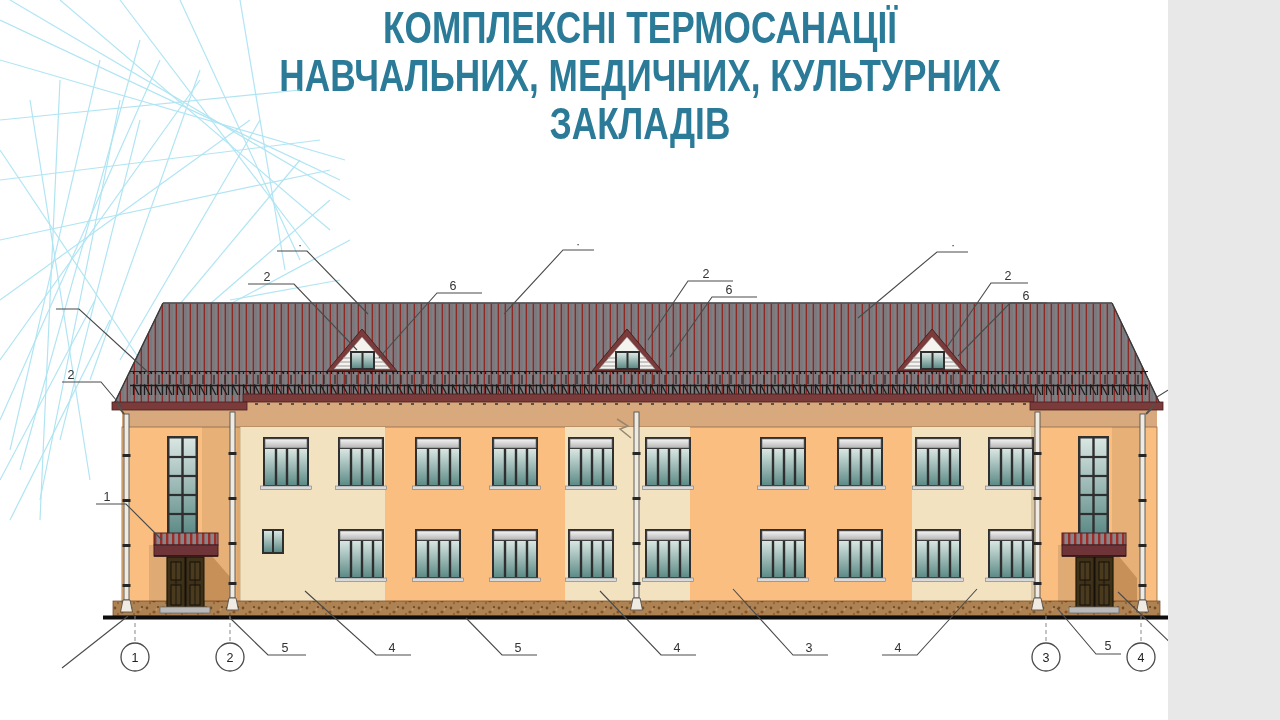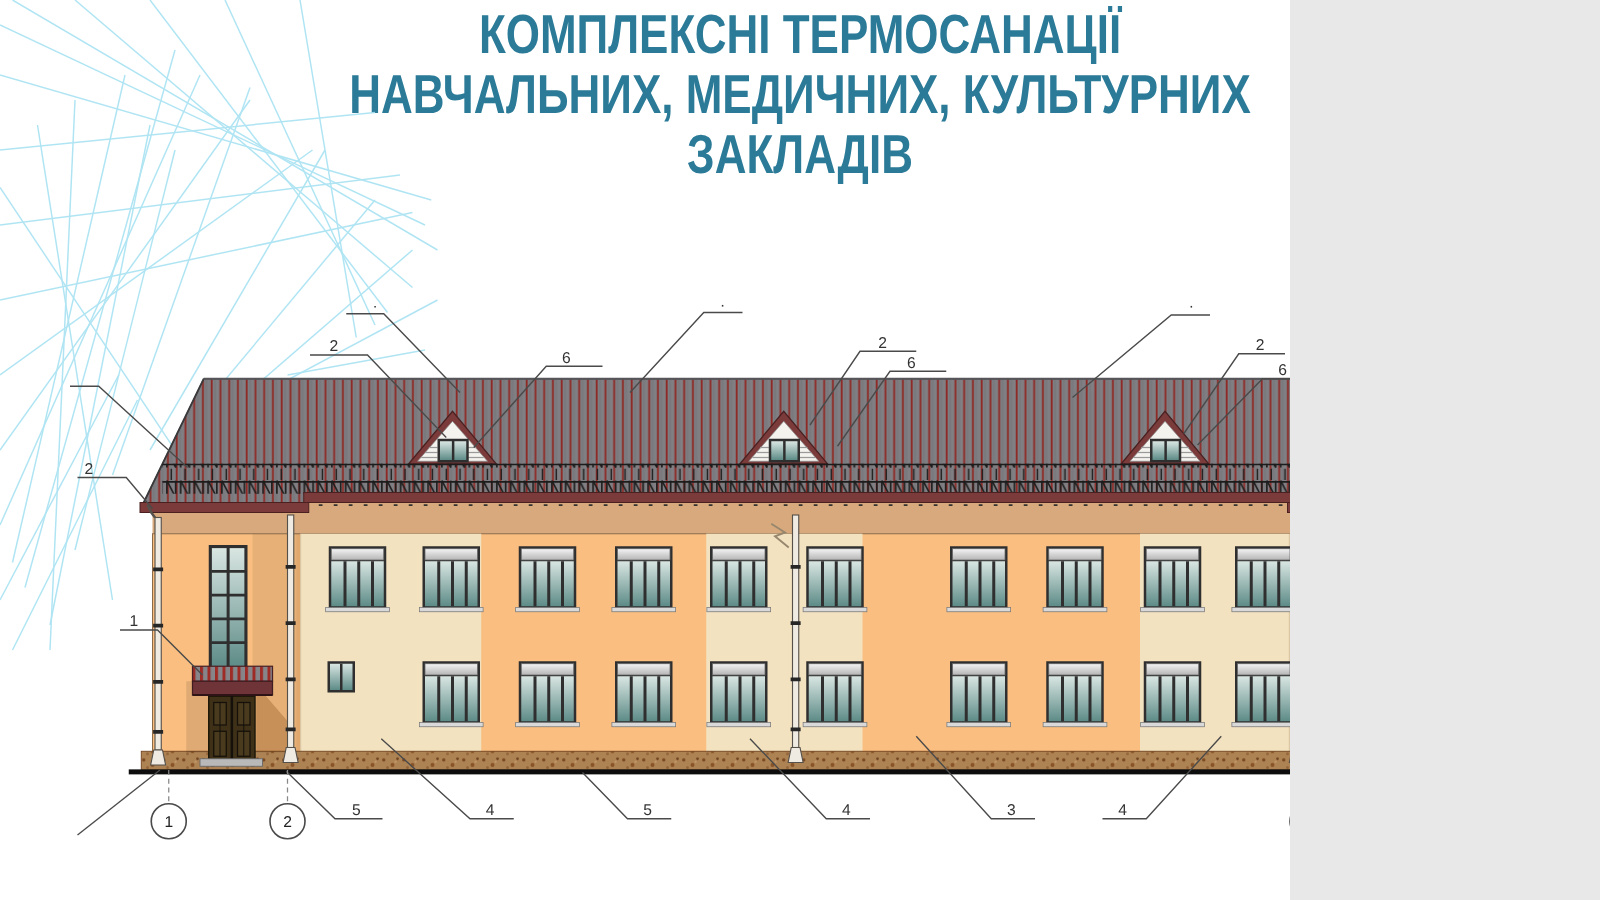--- a/index.html
+++ b/index.html
@@ -1,16 +1,16 @@
 <!DOCTYPE html>
 <html><head>
 <meta charset="utf-8">
 <style>
   html,body{margin:0;padding:0;background:#e8e8e8;}
-  .slide{position:relative;width:1032px;height:720px;background:#ffffff;overflow:hidden;
+  .slide{position:relative;width:1168px;height:720px;background:#ffffff;overflow:hidden;
          font-family:"Liberation Sans",sans-serif;}
   .title{position:absolute;left:160px;top:4px;width:960px;text-align:center;
          color:#2B7B98;font-weight:700;font-size:44px;line-height:48px;
          transform:scaleX(.80);transform-origin:50% 0;letter-spacing:0px;white-space:nowrap;}
   .title div{height:48px;}
   svg{position:absolute;left:0;top:0;}
   text.lbl{font-family:"Liberation Sans",sans-serif;font-size:12.5px;fill:#333;}
   text.axis{font-family:"Liberation Sans",sans-serif;font-size:12.5px;fill:#222;}
 </style>
 </head>

